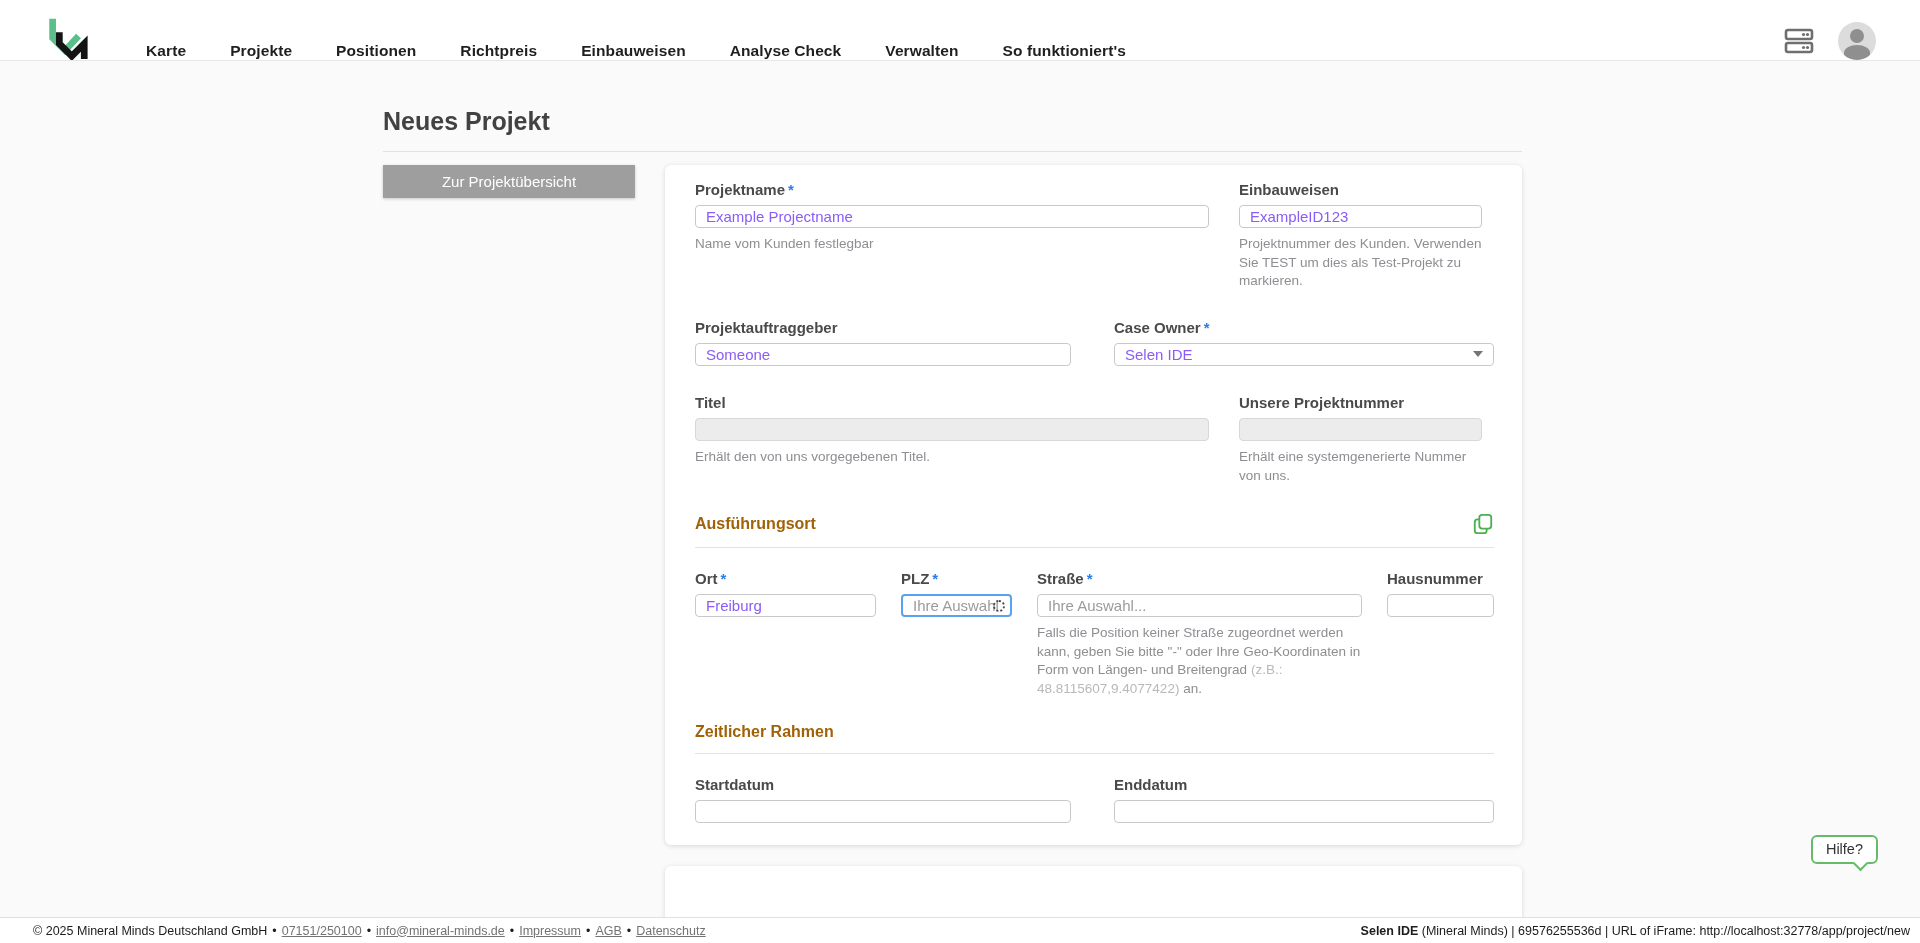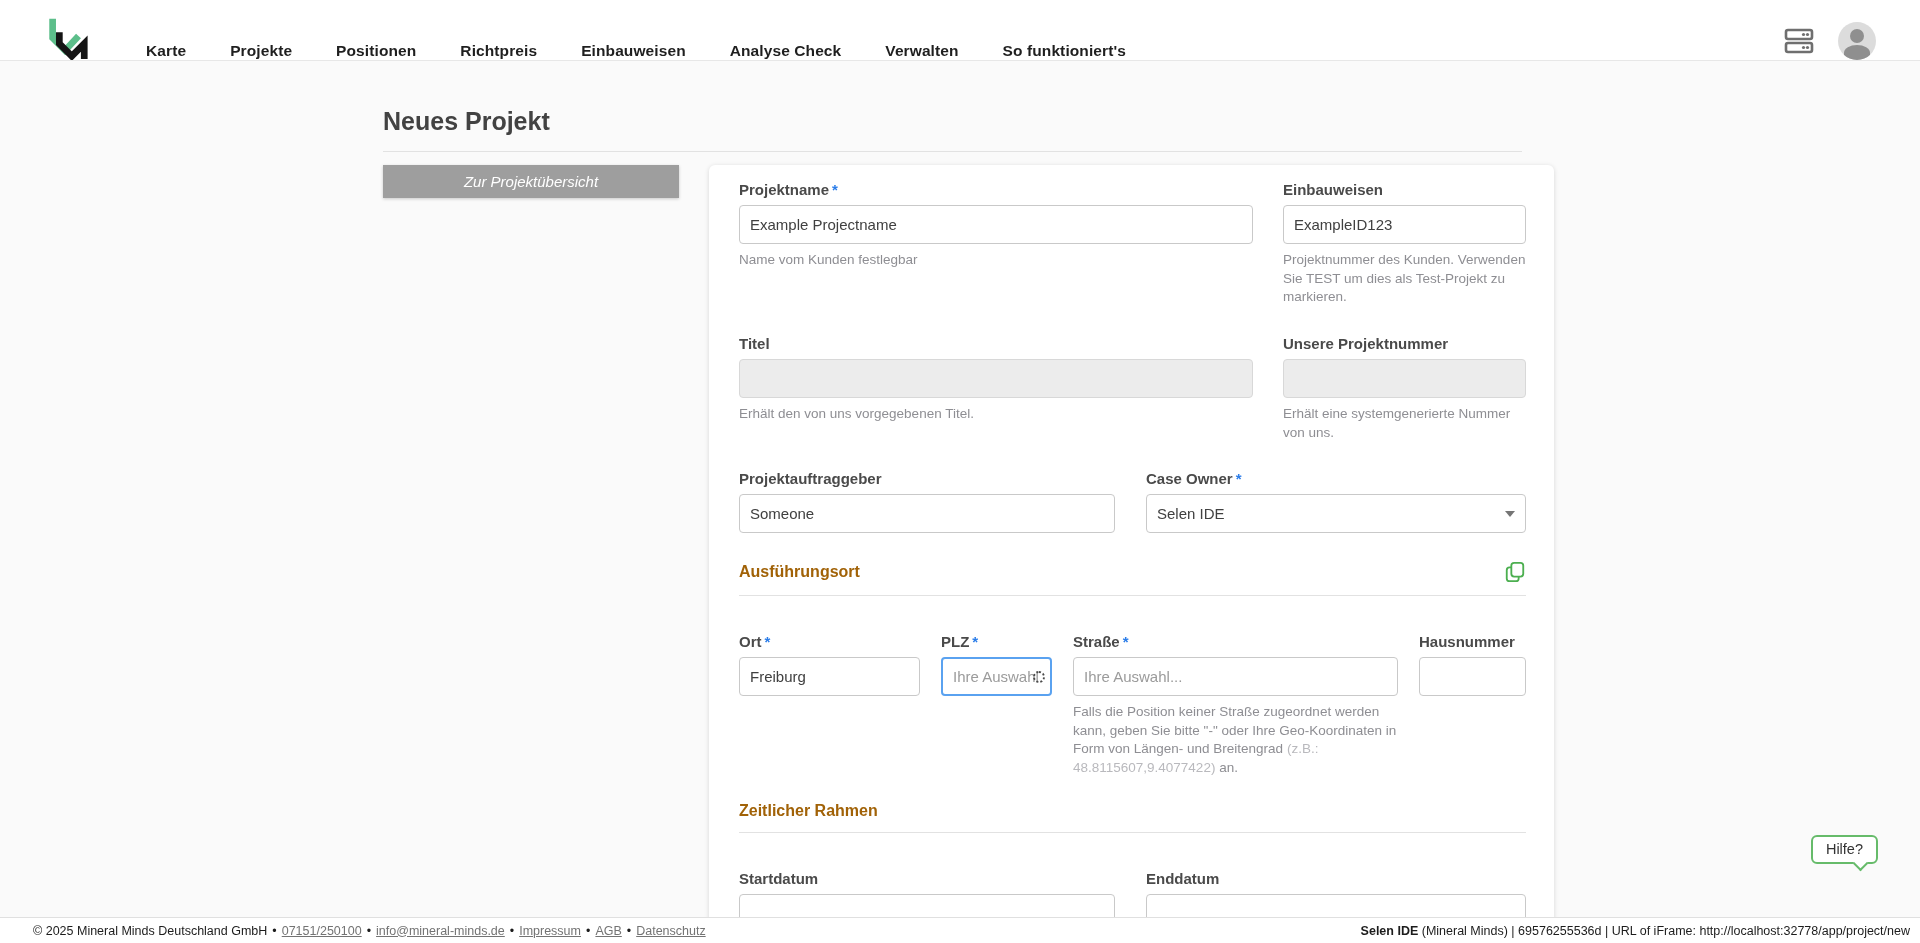--- a/index.html
+++ b/index.html
@@ -32,47 +32,47 @@
   .avatar .bodyshape { position:absolute; width:26px; height:16px; border-radius:50% 50% 0 0; background:#8f8f8f; left:6px; top:23px; }
 
   
   .content { margin-left: 383px; width: 1139px; }
   .page-title {
     margin-top: 46px; font-size: 25px; font-weight: 700; color: #424242;
     padding-bottom: 15px; border-bottom: 1px solid #e2e2e2;
   }
   .main-row { display: flex; align-items: flex-start; margin-top: 13px; }
   .back-btn {
-    width: 296px; height: 33px; background: #9e9e9e; color: #fff; border: none;
+    width: 252px; height: 33px; background: #9e9e9e; color: #fff; border: none;
     border-radius: 0; font-size: 15px; font-family: inherit; cursor: pointer;
-    box-shadow: 0 1px 3px rgba(0,0,0,.2); flex: 0 0 auto; font-style: italic;
+    box-shadow: 0 1px 3px rgba(0,0,0,.2); flex: 0 0 auto;
   }
   .card-col { flex: 1; margin-left: 30px; }
   .card {
     background: #fff; border-radius: 6px; box-shadow: 0 1px 5px rgba(0,0,0,.14);
     padding: 16px 28px 22px 30px;
   }
   .card-next {
     background: #fff; border-radius: 6px 6px 0 0; box-shadow: 0 1px 5px rgba(0,0,0,.14);
     margin-top: 21px; height: 56px;
   }
 
   
   .frow { display: grid; column-gap: 30px; }
   .r-two-wide { grid-template-columns: 514px 243px; }
   .r-two-even { grid-template-columns: 376px 380px; justify-content: space-between; }
   .r-four { grid-template-columns: 181px 111px 325px 107px; justify-content: space-between; }
-  .mt1 { margin-top: 37px; gap: 12px; }
+  .mt1 { margin-top: 22px; gap: 12px; }
   .mt2 { margin-top: 28px; }
 
   label.flabel { display: block; font-size: 15px; font-weight: 700; color: #4a4a4a; margin-bottom: 7px; }
   .req { color: #2b7de9; margin-left: 3px; font-weight: 700; }
   input.finput, .fselect {
-    width: 100%; height: 39px; border: 1px solid #c9c9c9; border-radius: 4px;
-    padding: 8px 10px; font-size: 15px; color: #404040; background: #fff;
+    width: 100%; height: 23px; border: 1px solid #c9c9c9; border-radius: 4px;
+    padding: 8px 10px; font-size: 15px; color: #8b5cf6; background: #fff;
     font-family: inherit; outline: none;
   }
   input.finput::placeholder { color: #9b9b9b; }
   input.finput:disabled, input.finput.disabled {
     background: #ececec; border-color: #d8d8d8;
   }
   .helper { font-size: 13.5px; color: #8e8e93; margin-top: 7px; line-height: 1.38; }
   .helper .faded { color: #b9b9bd; }
 
   .input-wrap { position: relative; }
@@ -165,44 +165,44 @@
             <input class="finput" type="text" value="Example Projectname" style="">
             <div class="helper">Name vom Kunden festlegbar</div>
           </div>
           <div>
             <label class="flabel"><span>Einbauweisen</span></label>
             <input class="finput" type="text" value="ExampleID123" style="">
             <div class="helper">Projektnummer des Kunden. Verwenden Sie TEST um dies als Test-Projekt zu markieren.</div>
           </div>
         </div>
 
-        <div class="frow r-two-wide mt2">
-          <div>
-            <label class="flabel"><span>Titel</span></label>
-            <input class="finput disabled" type="text" disabled="" style="">
-            <div class="helper">Erhält den von uns vorgegebenen Titel.</div>
-          </div>
-          <div>
-            <label class="flabel"><span>Unsere Projektnummer</span></label>
-            <input class="finput disabled" type="text" disabled="" style="">
-            <div class="helper">Erhält eine systemgenerierte Nummer von uns.</div>
-          </div>
-        </div>
-
         <div class="frow r-two-even mt2">
           <div>
             <label class="flabel"><span>Projektauftraggeber</span></label>
             <input class="finput" type="text" value="Someone" style="">
           </div>
           <div>
             <label class="flabel"><span>Case Owner</span><span class="req">*</span></label>
             <div class="fselect">
               <span>Selen IDE</span>
               <span class="caret"></span>
             </div>
+          </div>
+        </div>
+
+        <div class="frow r-two-wide mt2">
+          <div>
+            <label class="flabel"><span>Titel</span></label>
+            <input class="finput disabled" type="text" disabled="" style="">
+            <div class="helper">Erhält den von uns vorgegebenen Titel.</div>
+          </div>
+          <div>
+            <label class="flabel"><span>Unsere Projektnummer</span></label>
+            <input class="finput disabled" type="text" disabled="" style="">
+            <div class="helper">Erhält eine systemgenerierte Nummer von uns.</div>
           </div>
         </div>
 
         <div class="section-head">
           <div class="section-title">Ausführungsort</div>
           <svg class="copy-icon" viewBox="0 0 24 24">
             <rect x="3" y="7" width="13" height="15" rx="3" fill="#fff" stroke="#4caf50" stroke-width="2"></rect>
             <rect x="8" y="2" width="13" height="15" rx="3" fill="#fff" stroke="#4caf50" stroke-width="2"></rect>
           </svg>
         </div>

